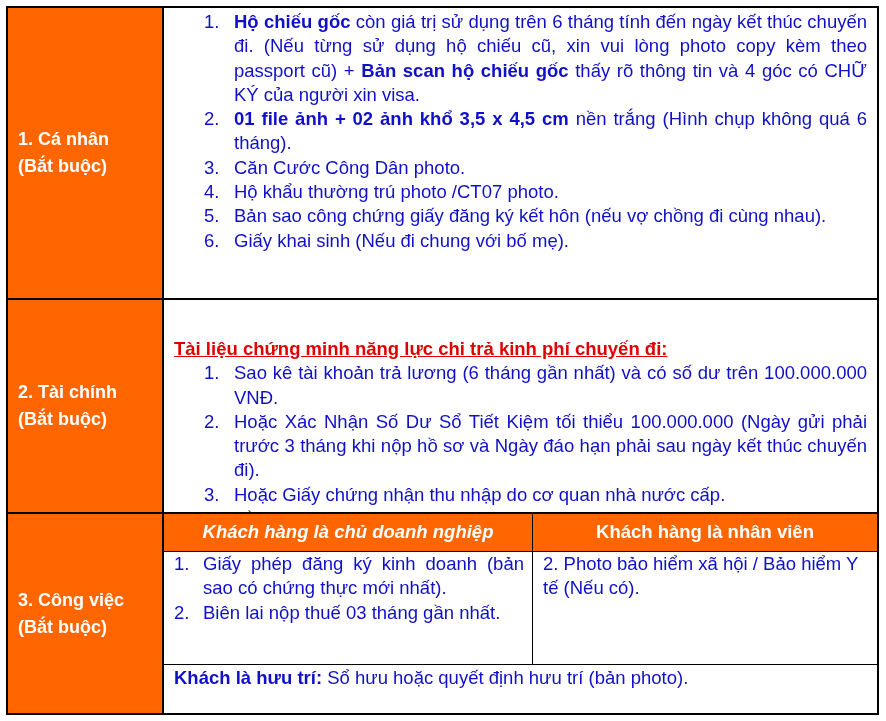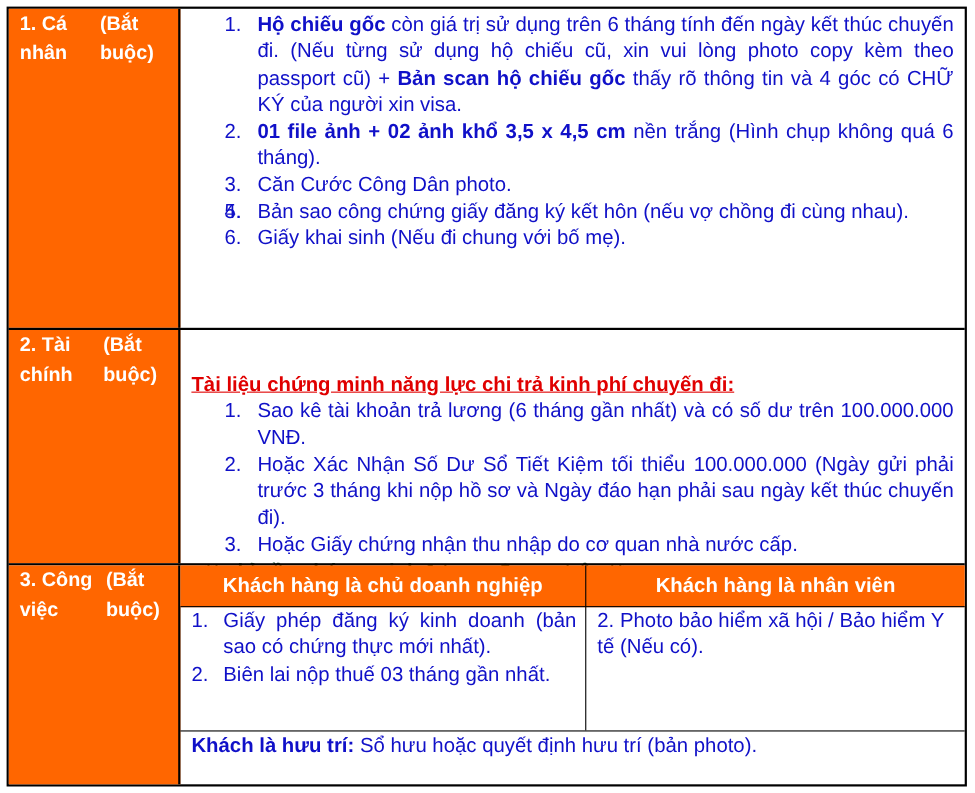--- a/index.html
+++ b/index.html
@@ -4,40 +4,40 @@
 <style>
   html, body { margin:0; padding:0; background:#ffffff; }
   body { width:886px; height:721px; position:relative; overflow:hidden;
          font-family:"Liberation Sans", sans-serif; }
   .tbl { position:absolute; left:6px; top:6px; width:873px; height:709px;
          border:2px solid #000; box-sizing:border-box; }
   .row { position:absolute; left:0; width:869px; box-sizing:border-box; }
   .row + .row { border-top:2px solid #000; }
   .label { position:absolute; left:0; top:0; bottom:0; width:156px; background:#FF6600;
            border-right:2px solid #000; box-sizing:border-box; color:#fff; font-weight:bold;
-           font-size:18px; line-height:27px; padding-left:10px; display:flex; flex-direction:row;
+           font-size:18px; line-height:27px; padding-left:10px; display:flex; flex-direction:column;
            justify-content:center; }
   .content { position:absolute; left:156px; right:0; top:0; bottom:0; color:#1010c8;
              font-size:18.5px; line-height:24.3px; }
   ol.items { margin:0; padding:0; list-style:none; }
   ol.items li { position:relative; padding-left:70px; padding-right:10px; text-align:justify; }
   ol.items li .num { position:absolute; left:40px; top:0; }
   b { font-weight:bold; }
   .r1 { top:0; height:290px; }
   .r1 .content { padding-top:2px; }
   .r2 { top:290px; height:214px; }
   .r2 .content { padding-top:1px; }
   .fin-heading { color:#E00000; font-weight:bold; text-decoration:underline; padding-left:10px;margin-top:36px; }
   .fin-note { color:#14532d; font-weight:bold; padding-left:22px; }
   .r3 { top:504px; height:201px; }
   .subhead { position:absolute; left:0; right:0; top:0; height:37px; background:#FF6600;
              border-bottom:1px solid #000; display:flex; }
   .subhead div { color:#fff; font-weight:bold; font-size:18.5px; display:flex; align-items:center;
                  justify-content:center; box-sizing:border-box; }
-  .sh-left { width:369px; border-right:1px solid #000; }
+  .sh-left { width:369px; border-right:1px solid #000;font-style:italic; }
   .sh-right { flex:1; }
   .subcells { position:absolute; left:0; right:0; top:37px; height:113px; display:flex;
               border-bottom:1px solid #000; }
   .sc-left { width:369px; border-right:1px solid #000; box-sizing:border-box; padding-top:1px; }
   .sc-left ol.items li { padding-left:39px; padding-right:8px; }
   .sc-left ol.items li .num { left:10px; }
   .sc-right { flex:1; padding:1px 8px 0 10px; }
   .bottom-band { position:absolute; left:0; right:0; top:151px; bottom:0; padding-left:10px; padding-top:1px; }
 </style>
 </head>
@@ -48,21 +48,21 @@
   <div class="row r1">
     <div class="label">
       <span>1. Cá nhân</span>
       <span>(Bắt buộc)</span>
     </div>
     <div class="content">
       <ol class="items">
         <li><span class="num">1.</span><b>Hộ chiếu gốc</b><span> còn giá trị sử dụng trên 6 tháng tính đến ngày kết thúc chuyến đi. (Nếu từng sử dụng hộ chiếu cũ, xin vui lòng photo copy kèm theo passport cũ) + </span><b>Bản scan hộ chiếu gốc</b><span> thấy rõ thông tin và 4 góc có CHỮ KÝ của người xin visa.</span></li>
         <li><span class="num">2.</span><b>01 file ảnh + 02 ảnh khổ 3,5 x 4,5 cm</b><span> nền trắng (Hình chụp không quá 6 tháng).</span></li>
         <li><span class="num">3.</span><span>Căn Cước Công Dân photo.</span></li>
-        <li><span class="num">4.</span></li>
+        <li><span class="num">4.</span><span>Hộ khẩu thường trú photo /CT07 photo.</span></li>
         <li><span class="num">5.</span><span>Bản sao công chứng giấy đăng ký kết hôn (nếu vợ chồng đi cùng nhau).</span></li>
         <li><span class="num">6.</span><span>Giấy khai sinh (Nếu đi chung với bố mẹ).</span></li>
       </ol>
     </div>
   </div>
 
   <div class="row r2">
     <div class="label">
       <span>2.  Tài chính</span>
       <span>(Bắt buộc)</span>

